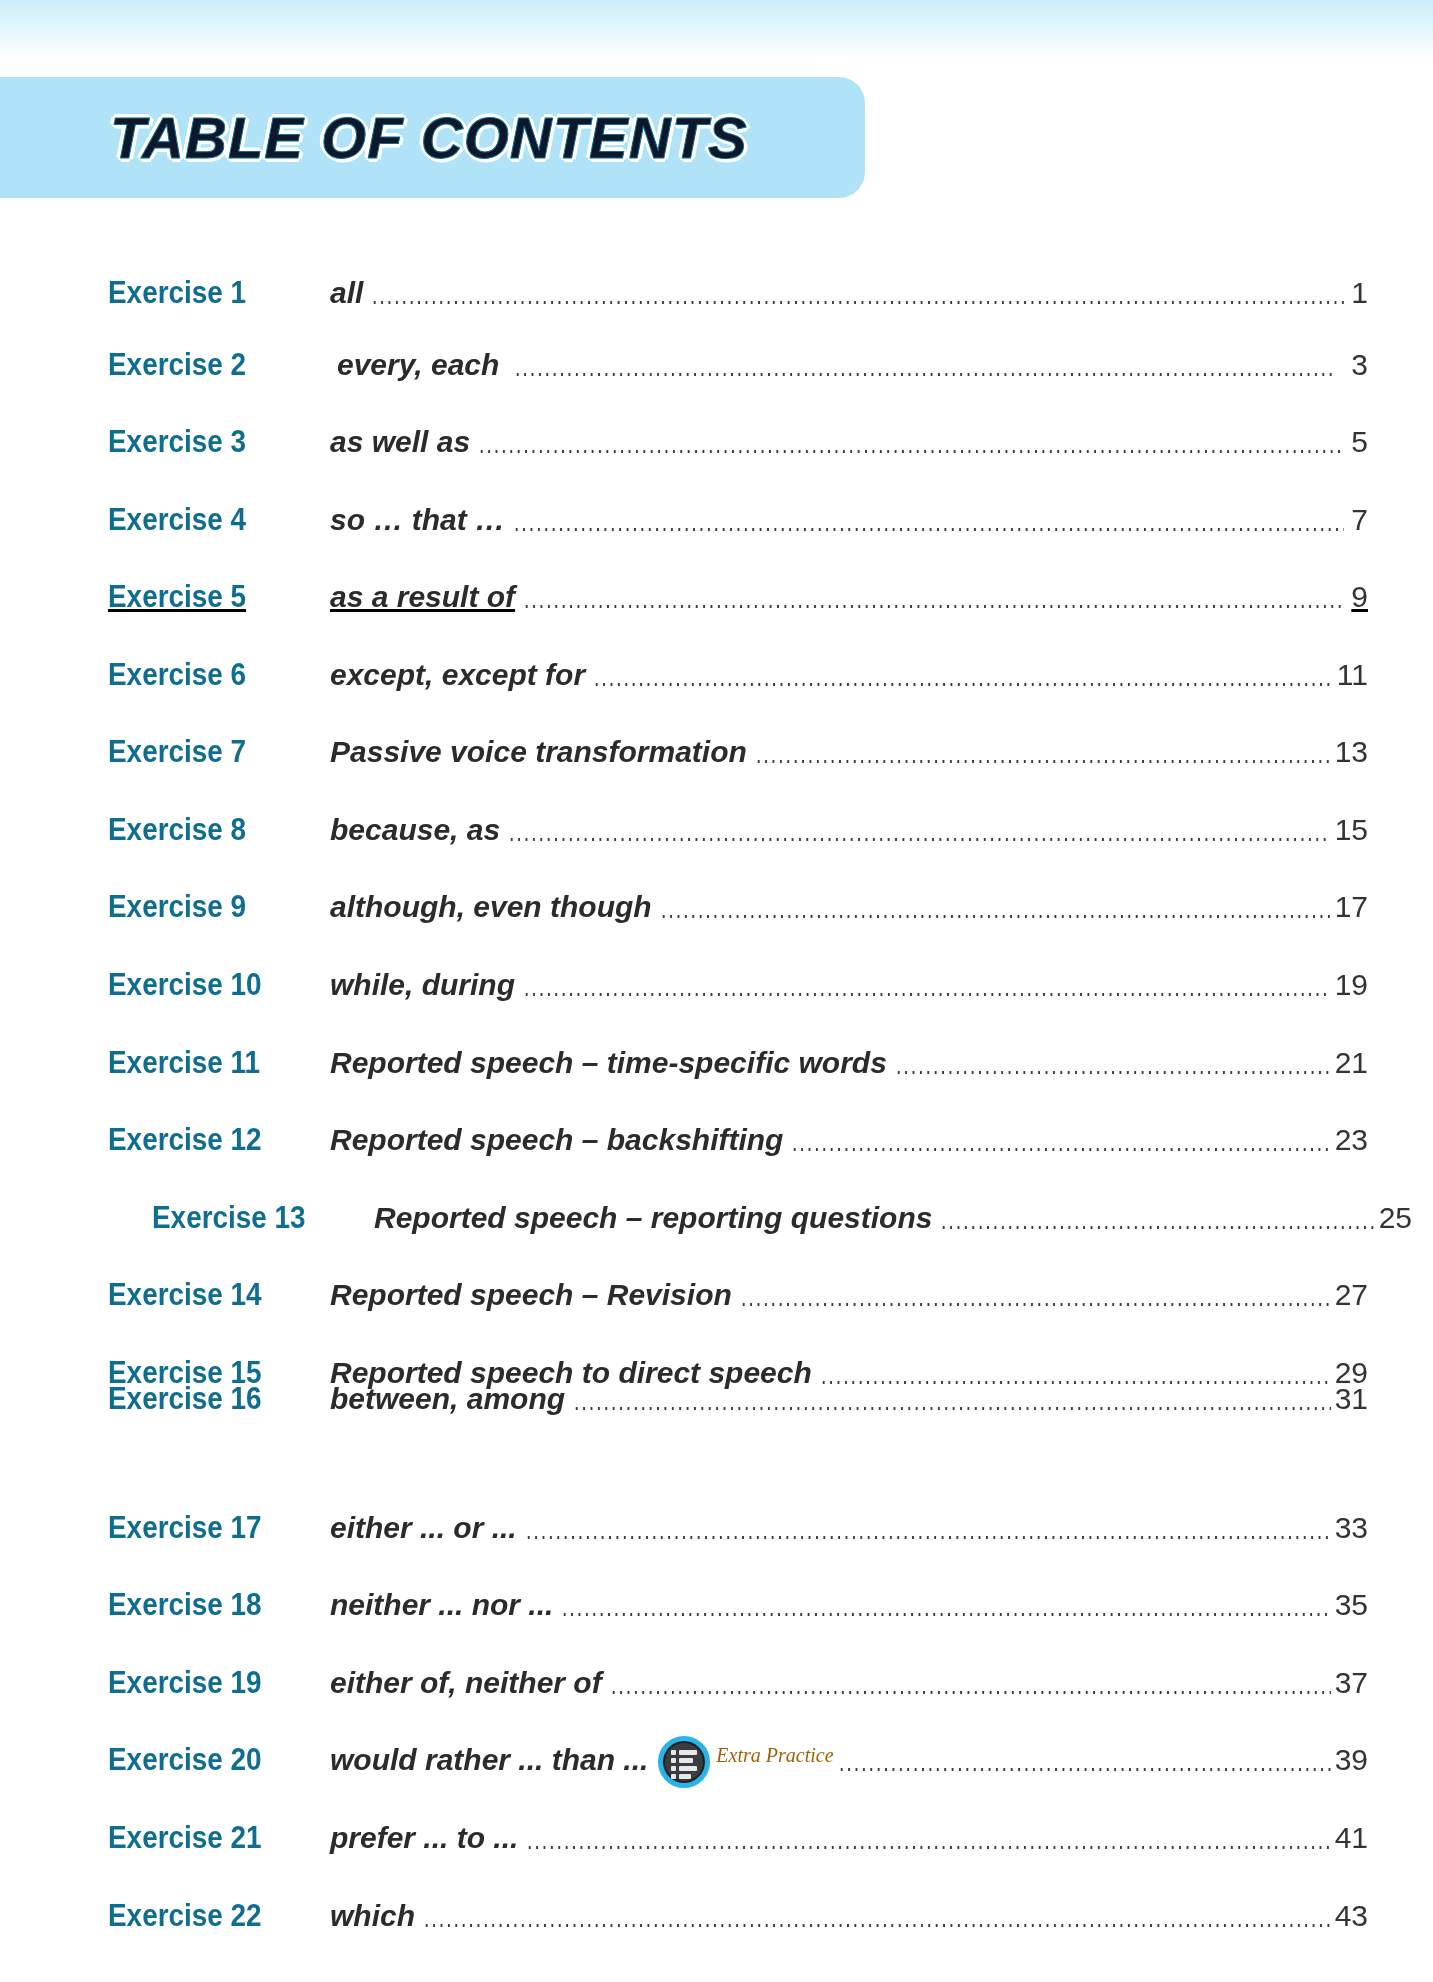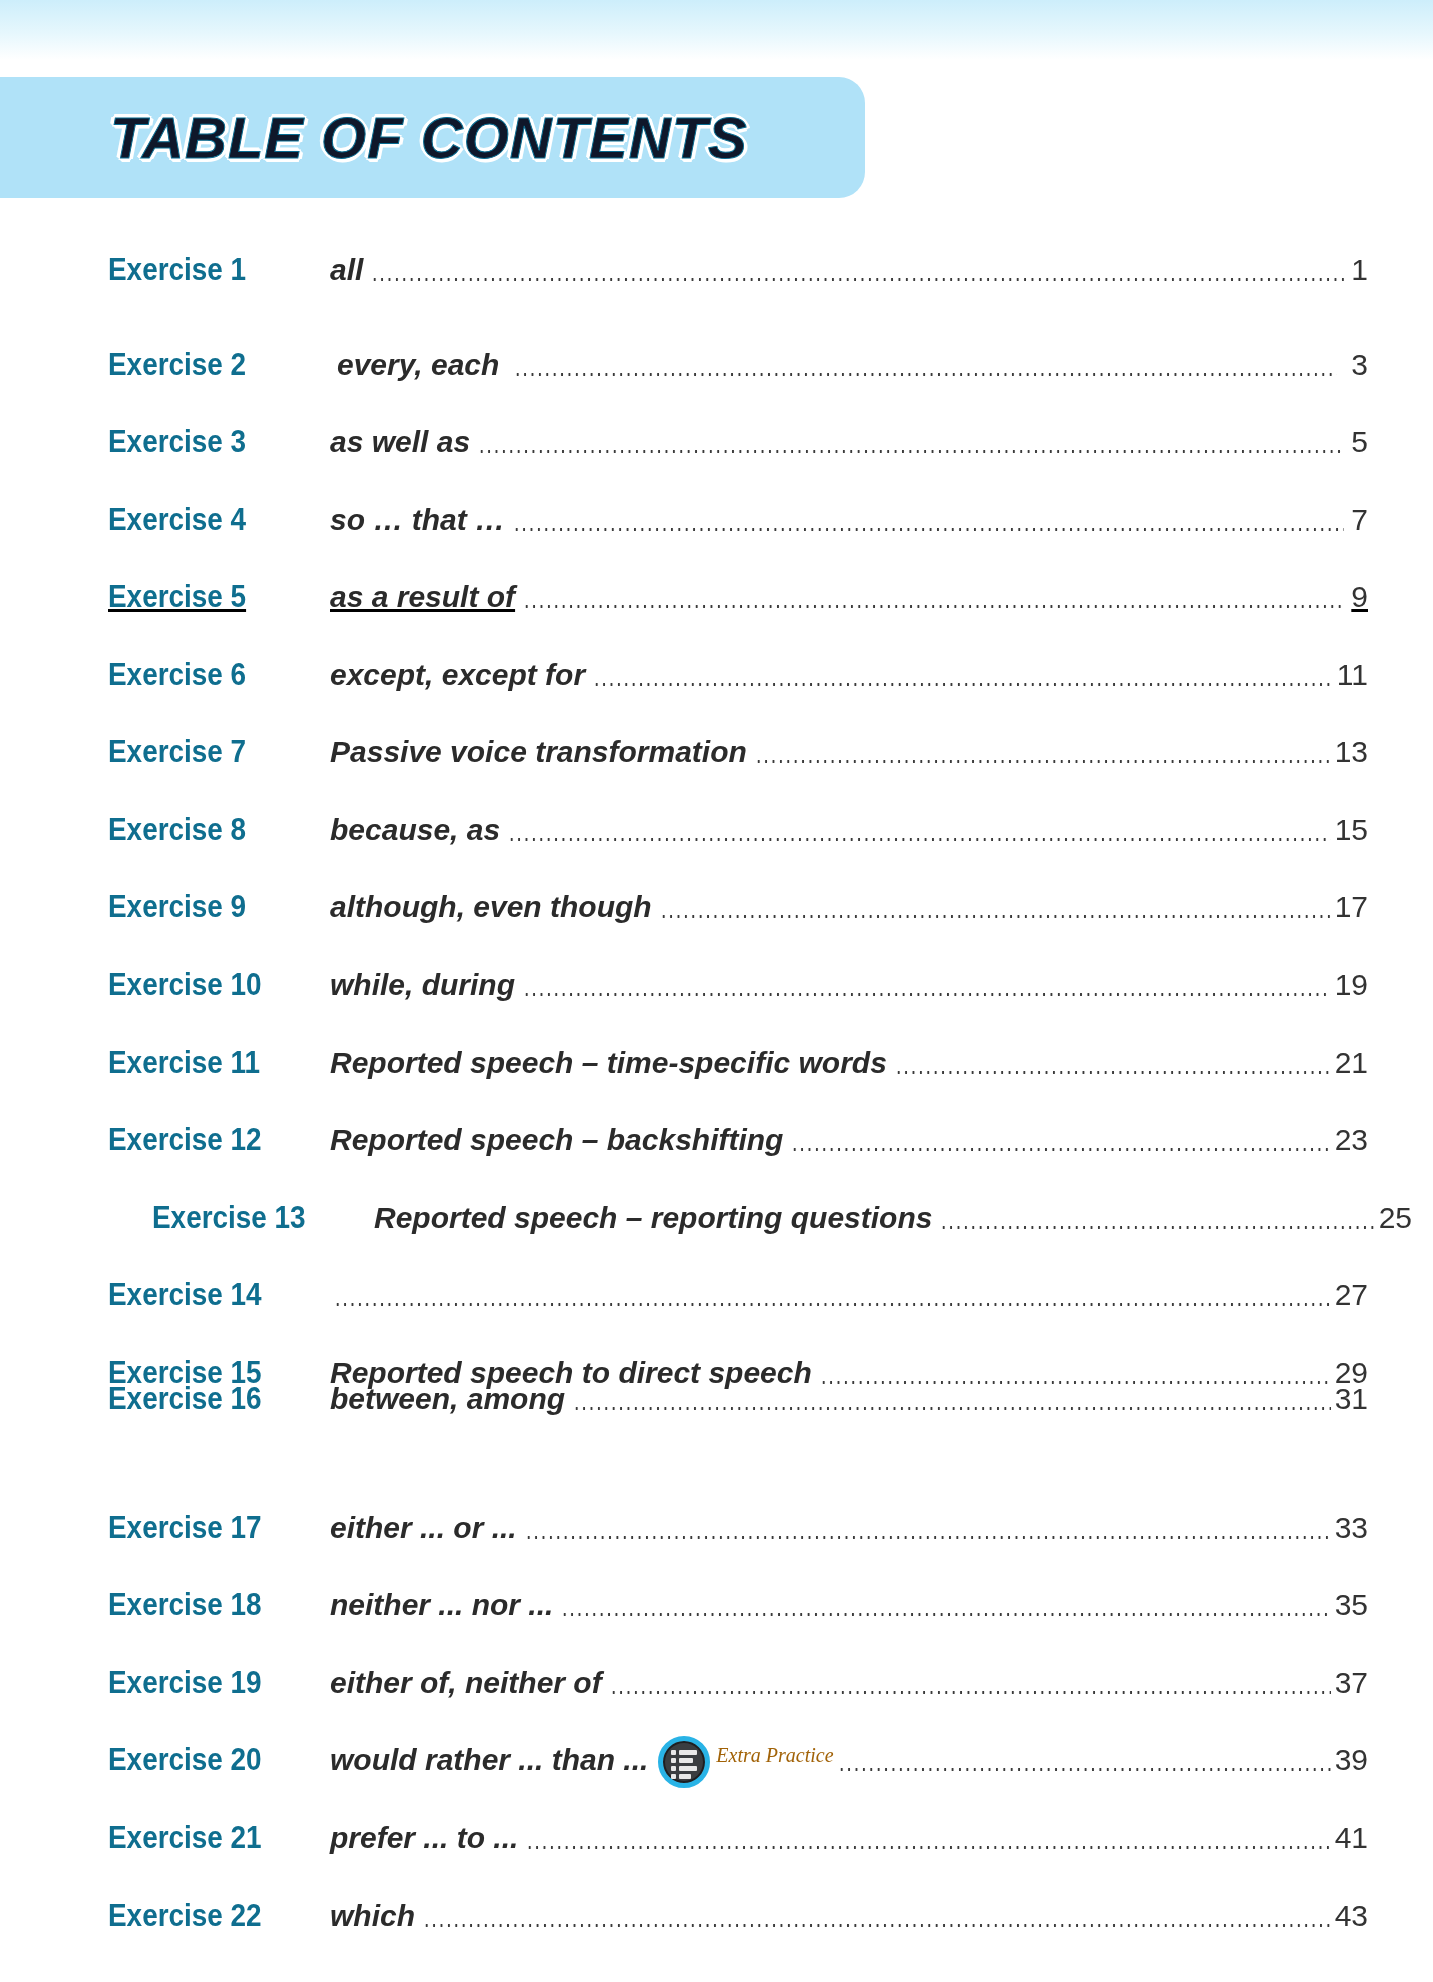--- a/index.html
+++ b/index.html
@@ -87,21 +87,21 @@
 </head>
 <body>
 
 <div class="top-gradient"></div>
 
 <div class="title-banner"></div>
 <h1 class="title-text">TABLE OF CONTENTS</h1>
 
 <div class="toc">
 
-<div class="toc-row" style="top: 250px;">
+<div class="toc-row" style="top: 273px;">
     <span class="ex-label">Exercise 1</span>
     <span class="ex-topic">all</span>
     <span class="leader"></span>
     <span class="page-num">1</span>
   </div>
     <div class="toc-row" style="top: 344.55px; gap: 7px;">
     <span class="ex-label">Exercise 2</span>
     <span class="ex-topic">every, each</span>
     <span class="leader"></span>
     <span class="page-num">3</span>
@@ -167,20 +167,21 @@
     <span class="page-num">23</span>
   </div>
     <div class="toc-row" style="top: 1197.6px; margin-left: 44px;">
     <span class="ex-label">Exercise 13</span>
     <span class="ex-topic">Reported speech – reporting questions</span>
     <span class="leader"></span>
     <span class="page-num">25</span>
   </div>
     <div class="toc-row" style="top: 1275.15px;">
     <span class="ex-label">Exercise 14</span>
+    <span class="ex-topic">Reported speech – Revision</span>
     <span class="leader"></span>
     <span class="page-num">27</span>
   </div>
     <div class="toc-row" style="top: 1352.7px;">
     <span class="ex-label">Exercise 15</span>
     <span class="ex-topic">Reported speech to direct speech</span>
     <span class="leader"></span>
     <span class="page-num">29</span>
   </div>
     <div class="toc-row" style="top: 1379px;">

